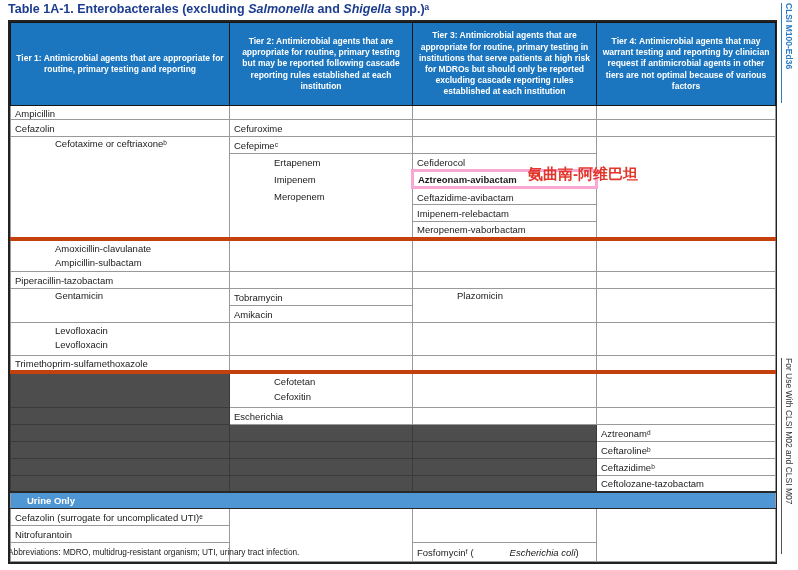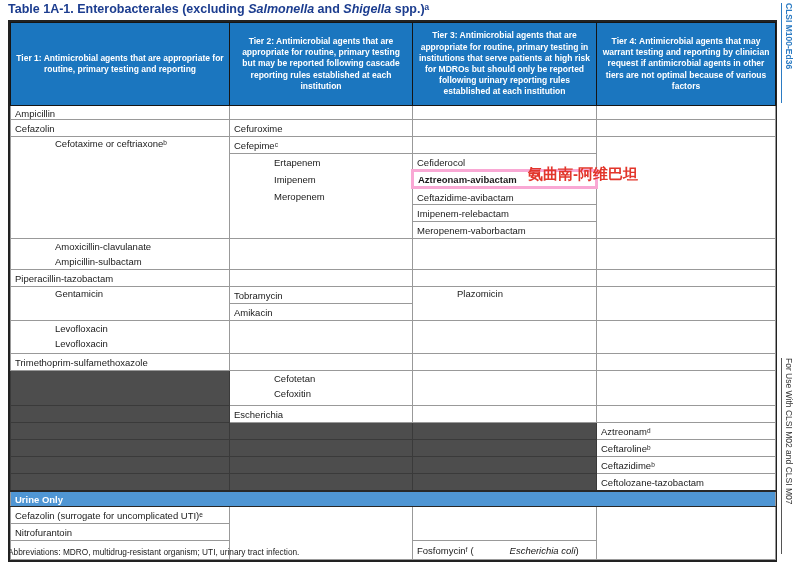--- a/index.html
+++ b/index.html
@@ -24,27 +24,27 @@
     font-size:8.5px; line-height:1.32; text-align:center; vertical-align:middle;
     padding:2px 5px; border:1px solid #151515;
   }
   td {
     font-size:9.5px; vertical-align:middle; padding:1px 4px 0 4px;
     background:#fff; color:#1a1a1a;
   }
   td.vtop { vertical-align:top; padding-top:1px;padding-left:44px; }
   .stack3 span { display:block; line-height:16.8px; }
   .stack2 span { display:block; line-height:14.6px; }
-  tr.sec td { border-top:1px solid #c2410c; }
+  tr.sec td { border-top:4px solid #c2410c; }
   td.dark { background:#4d4d4d; border-color:#3a3a3a; }
   td.hl { border:3px solid #f9a8d4; font-weight:bold; }
   td.banner {
     background:#4f96d4; color:#fff; font-weight:bold; font-size:9.5px;
     border-top:2px solid #282828; border-bottom:1px solid #282828;
-    padding-left:4px;
+    padding-left:16px;
   }
   .annotation {
     position:absolute; left:528px; top:165px; width:200px;
     font-size:15px; font-weight:bold; color:#e2362b;
     font-family:sans-serif; white-space:nowrap; z-index:5;
   }
   .vtext {
     position:absolute; writing-mode:vertical-rl;
     font-size:8.5px; white-space:nowrap; padding-left:2px;
   }
@@ -67,21 +67,21 @@
   <colgroup>
     <col style="width:219px">
         <col style="width:183px">
         <col style="width:184px">
         <col style="width:179px">
   </colgroup>
   <tbody>
         <tr style="height:83px">
     <th>Tier 1: Antimicrobial agents that are appropriate for routine, primary testing and reporting</th>
     <th>Tier 2: Antimicrobial agents that are appropriate for routine, primary testing but may be reported following cascade reporting rules established at each institution</th>
-    <th>Tier 3: Antimicrobial agents that are appropriate for routine, primary testing in institutions that serve patients at high risk for MDROs but should only be reported following urinary reporting rules established at each institution</th>
+    <th>Tier 3: Antimicrobial agents that are appropriate for routine, primary testing in institutions that serve patients at high risk for MDROs but should only be reported excluding cascade reporting rules established at each institution</th>
     <th>Tier 4: Antimicrobial agents that may warrant testing and reporting by clinician request if antimicrobial agents in other tiers are not optimal because of various factors</th>
   </tr>
 
   <tr style="height:14px">
     <td>Ampicillin</td>
     <td></td>
     <td></td>
     <td></td>
   </tr>
   <tr style="height:17px">

